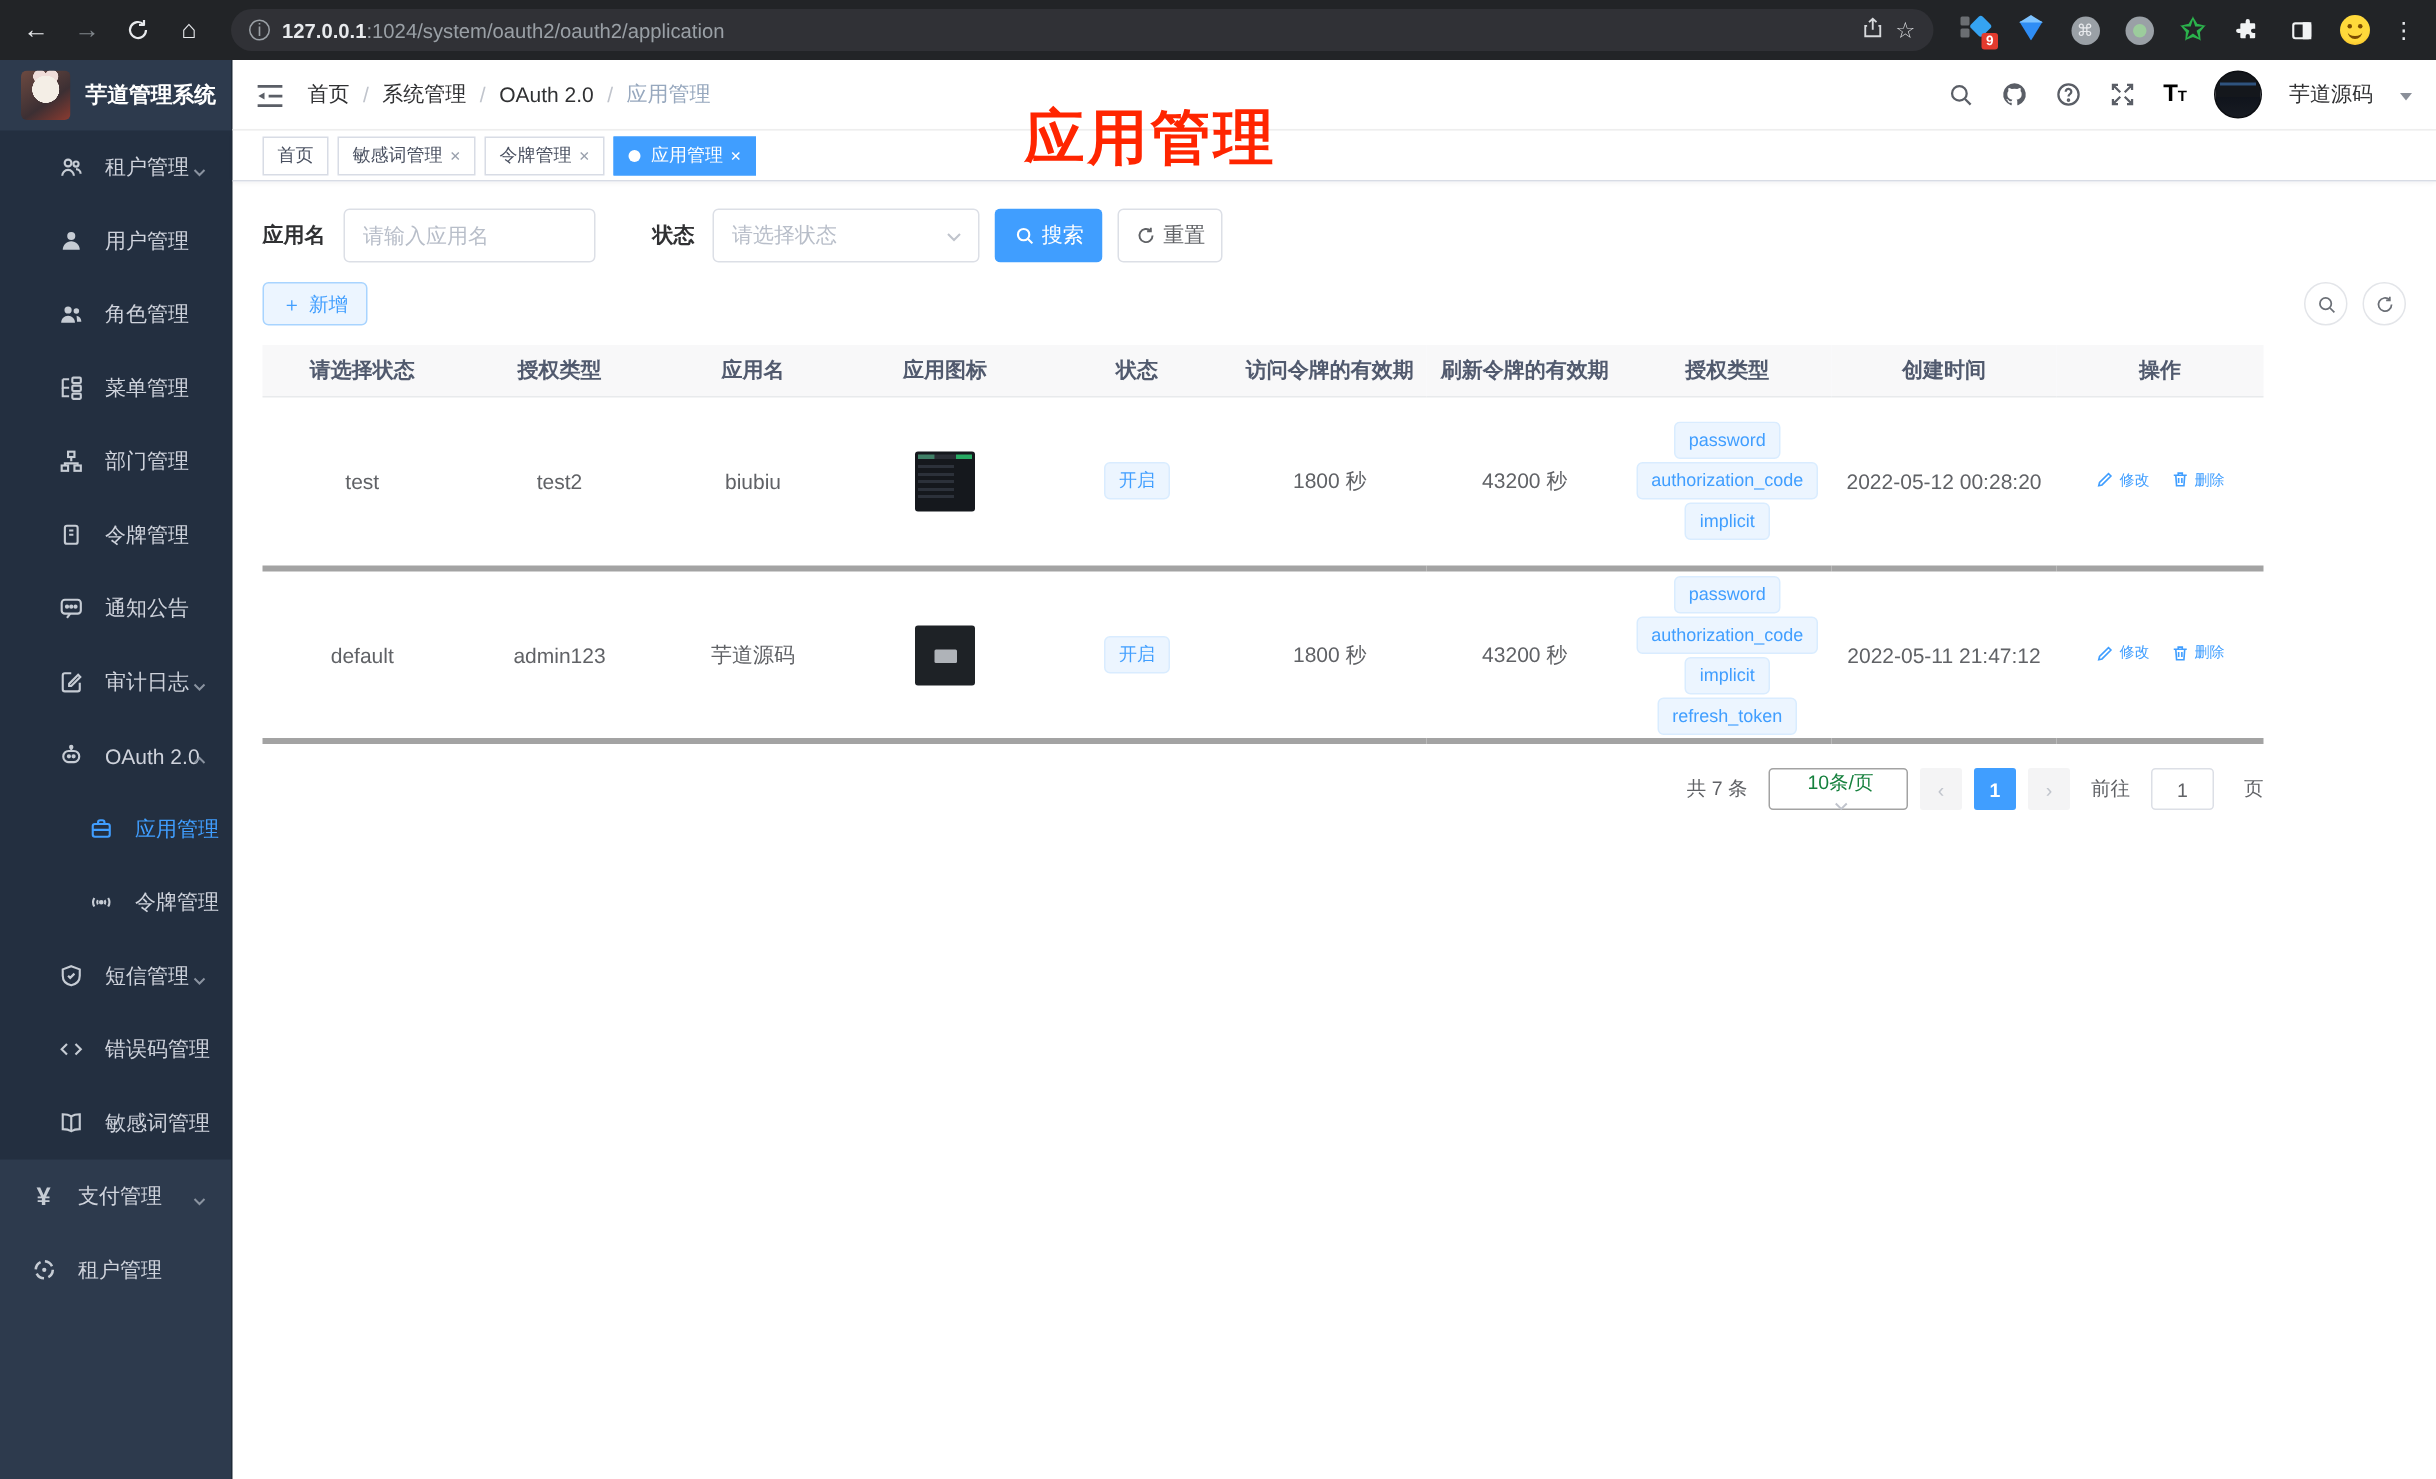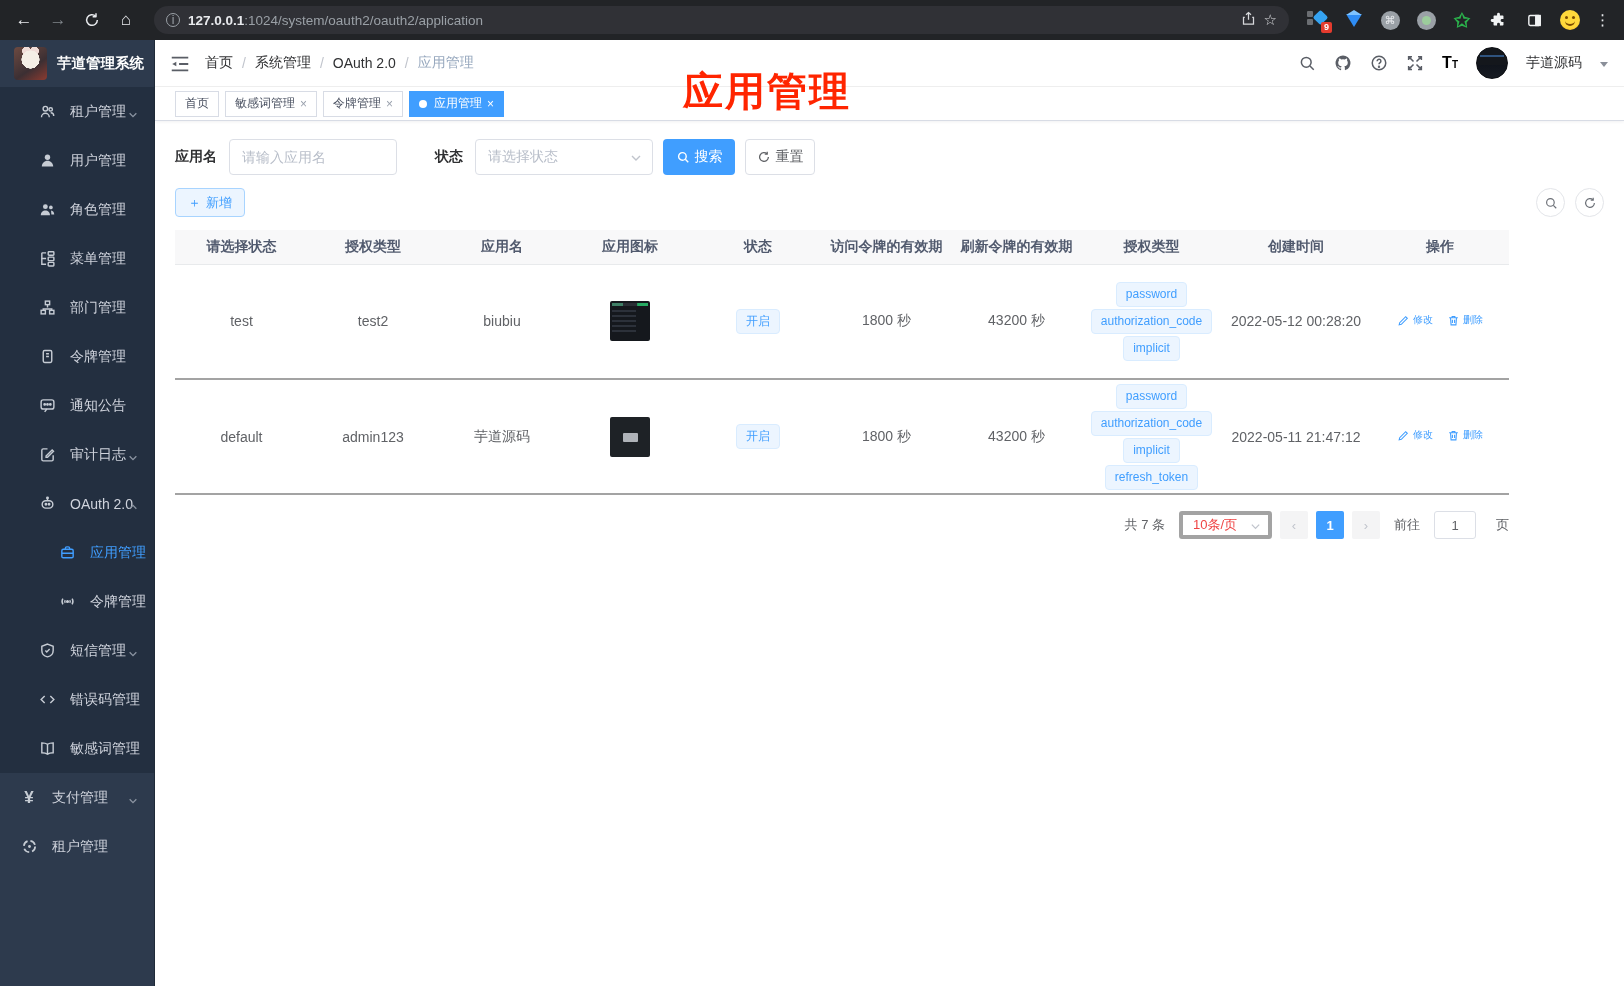--- a/index.html
+++ b/index.html
@@ -93,37 +93,37 @@
   .btn-plain { background:#fff; color:#606266; border-color:#dcdfe6; width:70px; margin-left:10px; }
   .toolbar { display:flex; align-items:center; margin-top:13px; }
   .btn-add { height:29px; padding:0 12px; background:#ecf5ff; border:1px solid #a8d4ff; color:#409eff; font-size:13px; border-radius:4px; display:flex; align-items:center; gap:5px; cursor:pointer; }
   .tool-right { margin-left:auto; display:flex; gap:10px; }
   .circle-btn { width:29px; height:29px; border-radius:50%; border:1px solid #e3e5e9; display:flex; align-items:center; justify-content:center; color:#6b6f76; cursor:pointer; background:#fff; }
   .circle-btn svg { width:14px; height:14px; }
 
   
   table { border-collapse:collapse; table-layout:fixed; width:1334px; margin-top:13px; }
   thead th { height:34px; background:#f8f8f9; color:#515a6e; font-size:14px; font-weight:700; text-align:center; }
-  tbody td { height:115px; border-bottom:2px solid #a3a3a3; text-align:center; font-size:14px; color:#606266; vertical-align:middle; }
+  tbody td { height:115px; border-bottom:4px solid #a3a3a3; text-align:center; font-size:14px; color:#606266; vertical-align:middle; }
   tbody tr:first-child td { border-top:1px solid #e8eaec; }
   .app-thumb { width:40px; height:40px; margin:0 auto; background:#15181d; border-radius:2px; position:relative; overflow:hidden; }
   .app-thumb.shot::before { content:""; position:absolute; left:2px; top:2px; width:36px; height:3px; background:linear-gradient(90deg,#3f7f66 0 30%, #2a2e35 31% 70%, #27aa63 71%); }
   .app-thumb.shot::after { content:""; position:absolute; left:2px; top:9px; width:24px; height:22px; background:repeating-linear-gradient(180deg,#2c313a 0 2px, #15181d 2px 5px); }
   .app-thumb.dark2 { background:#1e2226; }
   .app-thumb.dark2::after { content:""; position:absolute; left:13px; top:16px; width:15px; height:9px; background:#c9cdd2; opacity:.85; border-radius:1px; }
   .el-tag { display:inline-block; height:25px; line-height:23px; padding:0 9px; font-size:12px; color:#409eff; background:#ecf5ff; border:1px solid #d9ecff; border-radius:4px; white-space:nowrap; }
   .grants { display:flex; flex-direction:column; align-items:center; gap:2px; overflow:hidden; }
   .op-link { color:#409eff; font-size:10px; display:inline-flex; align-items:center; gap:3px; cursor:pointer; }
   .op-link svg { width:13px; height:13px; }
   .op-link + .op-link { margin-left:14px; }
 
   
   .pager { width:1334px; display:flex; align-items:center; justify-content:flex-end; margin-top:16px; gap:8px; }
   .pg-total { font-size:13px; color:#606266; margin-right:6px; }
-  .pg-size { width:93px; height:28px; border:4px solid #a3a3a3; border-radius:3px; display:flex; align-items:center; justify-content:space-between; padding:0 7px 0 10px; color:#ef4444; font-size:13px; }
+  .pg-size { width:93px; height:28px; border:1px solid #a3a3a3; border-radius:3px; display:flex; align-items:center; justify-content:space-between; padding:0 7px 0 10px; color:#15803d; font-size:13px;flex-direction:column; }
   .pg-size .sel-chev { color:#c0c4cc; width:11px; height:11px; }
   .pg-btn { min-width:28px; height:28px; background:#f4f4f5; border-radius:2px; display:flex; align-items:center; justify-content:center; color:#c0c4cc; font-size:13px; cursor:pointer; }
   .pg-btn.num { background:#409eff; color:#fff; font-weight:700; }
   .pg-goto { font-size:13px; color:#606266; margin-left:6px; }
   .pg-input { width:42px; height:28px; border:1px solid #dcdfe6; border-radius:3px; text-align:center; font-size:13px; color:#606266; margin:0 6px; font-family:"Liberation Sans",sans-serif; }
 </style>
 </head>
 <body>
 
 <div class="browser">

